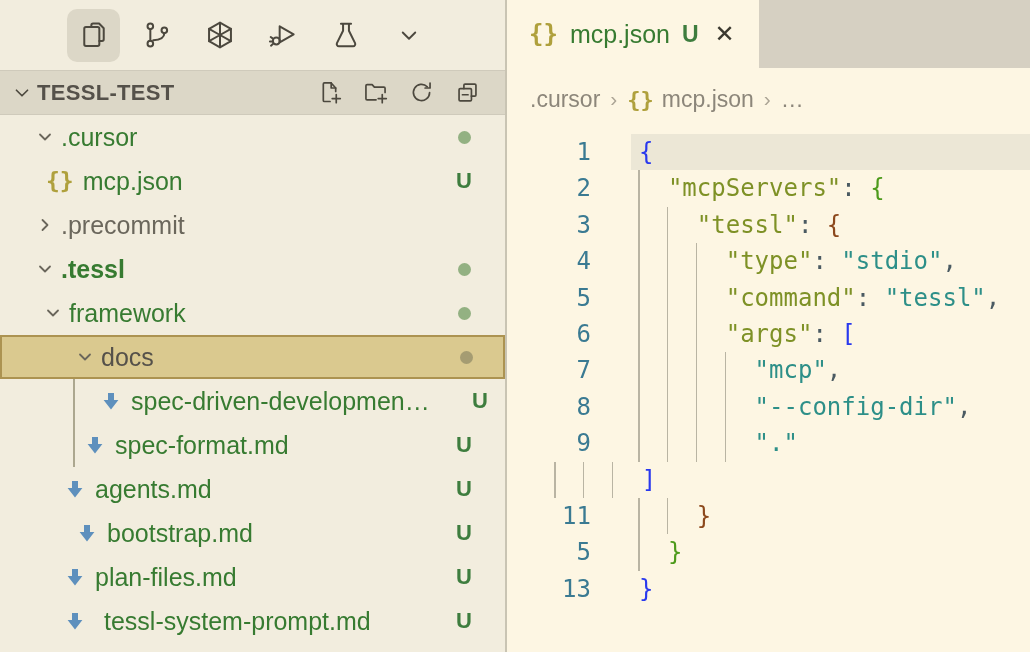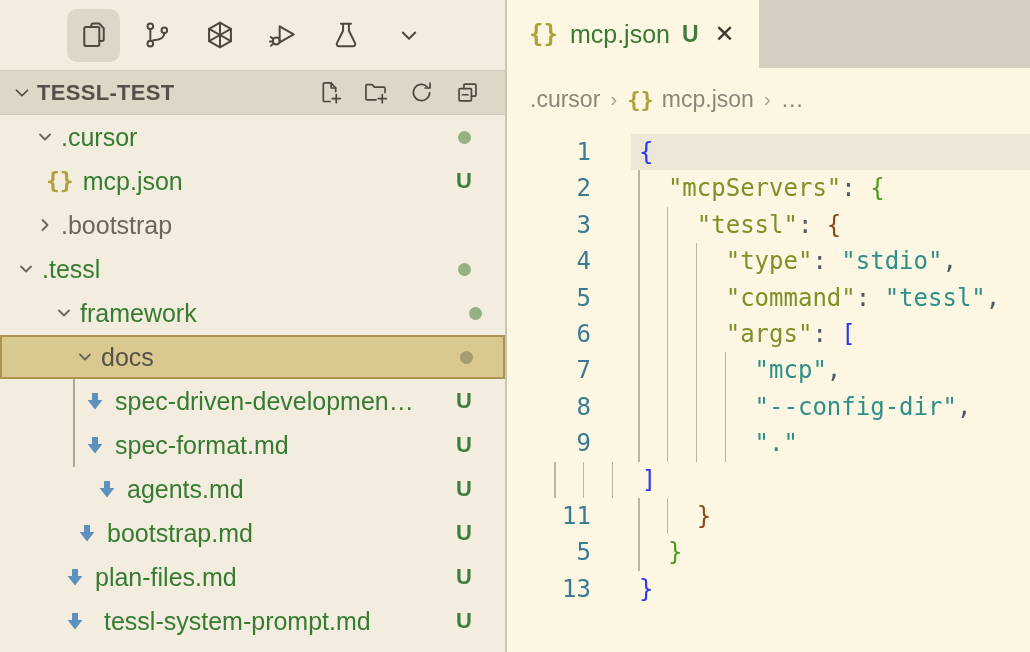--- a/index.html
+++ b/index.html
@@ -174,34 +174,34 @@
           <span class="row-badge">
             <span class="ubadge">U</span>
           </span>
         </div>
         <div class="tree-row muted" style="padding-left: 36px;">
           <span class="twisty">
             <svg width="18" height="18" viewBox="0 0 18 18">
               <polyline points="6.5,4 11.5,9 6.5,14"></polyline>
             </svg>
           </span>
-          <span class="tree-label">.bootstrap</span>
-        </div>
-        <div class="tree-row" style="padding-left: 17px;">
+          <span class="tree-label">.precommit</span>
+        </div>
+        <div class="tree-row" style="padding-left: 36px; font-weight: bold;">
           <span class="twisty">
             <svg width="18" height="18" viewBox="0 0 18 18">
               <polyline points="4,6.5 9,11.5 14,6.5"></polyline>
             </svg>
           </span>
           <span class="tree-label">.tessl</span>
           <span class="row-badge">
             <span class="dot"></span>
           </span>
         </div>
-        <div class="tree-row" style="padding-left: 44px; margin-left: 11px;">
+        <div class="tree-row" style="padding-left: 44px;">
           <span class="twisty">
             <svg width="18" height="18" viewBox="0 0 18 18">
               <polyline points="4,6.5 9,11.5 14,6.5"></polyline>
             </svg>
           </span>
           <span class="tree-label">framework</span>
           <span class="row-badge">
             <span class="dot"></span>
           </span>
         </div>
@@ -209,43 +209,43 @@
           <span class="twisty">
             <svg width="18" height="18" viewBox="0 0 18 18">
               <polyline points="4,6.5 9,11.5 14,6.5"></polyline>
             </svg>
           </span>
           <span class="tree-label">docs</span>
           <span class="row-badge">
             <span class="dot"></span>
           </span>
         </div>
+        <div class="tree-row" style="padding-left: 84px; margin-left: 16px;">
+          <span class="file-ic">
+            <svg width="22" height="22" viewBox="0 0 22 22">
+              <path d="M8 3 h6 v7 h4.4 L11 19.5 3.6 10 H8 Z" fill="#5E90BD"></path>
+            </svg>
+          </span>
+          <span class="tree-label">spec-driven-developmen…</span>
+          <span class="row-badge">
+            <span class="ubadge">U</span>
+          </span>
+        </div>
         <div class="tree-row" style="padding-left: 84px;">
           <span class="file-ic">
             <svg width="22" height="22" viewBox="0 0 22 22">
               <path d="M8 3 h6 v7 h4.4 L11 19.5 3.6 10 H8 Z" fill="#5E90BD"></path>
             </svg>
           </span>
-          <span class="tree-label">spec-driven-developmen…</span>
-          <span class="row-badge">
-            <span class="ubadge">U</span>
-          </span>
-        </div>
-        <div class="tree-row" style="padding-left: 84px;">
-          <span class="file-ic">
-            <svg width="22" height="22" viewBox="0 0 22 22">
-              <path d="M8 3 h6 v7 h4.4 L11 19.5 3.6 10 H8 Z" fill="#5E90BD"></path>
-            </svg>
-          </span>
           <span class="tree-label">spec-format.md</span>
           <span class="row-badge">
             <span class="ubadge">U</span>
           </span>
         </div>
-        <div class="tree-row" style="padding-left: 96px;">
+        <div class="tree-row" style="padding-left: 64px;">
           <span class="file-ic">
             <svg width="22" height="22" viewBox="0 0 22 22">
               <path d="M8 3 h6 v7 h4.4 L11 19.5 3.6 10 H8 Z" fill="#5E90BD"></path>
             </svg>
           </span>
           <span class="tree-label">agents.md</span>
           <span class="row-badge">
             <span class="ubadge">U</span>
           </span>
         </div>

